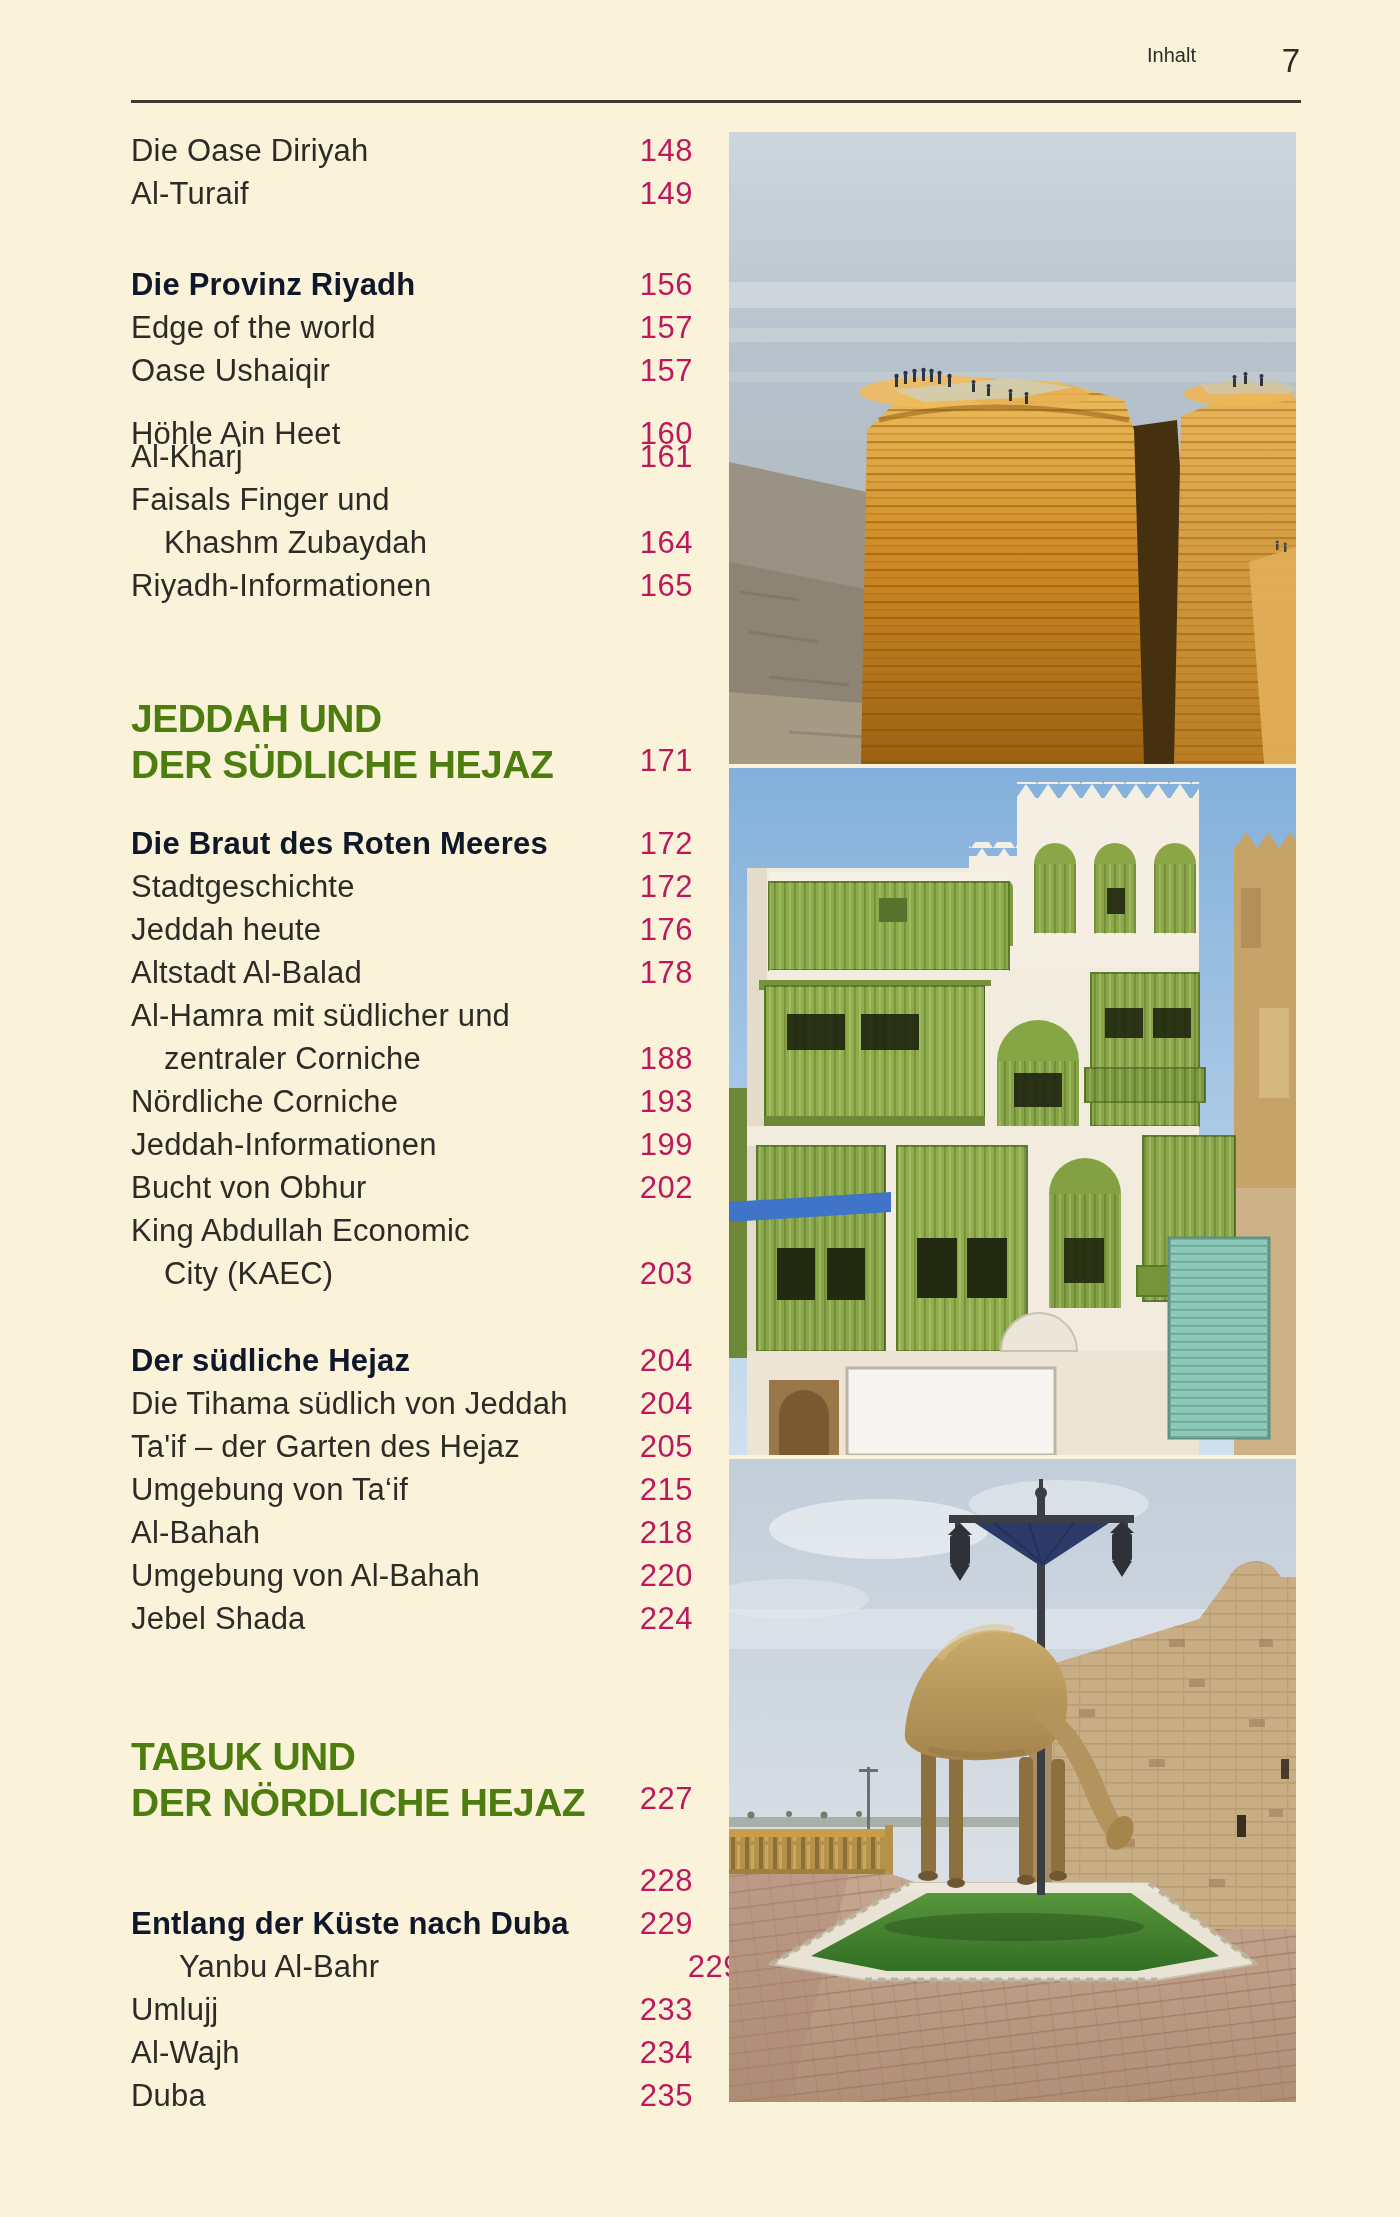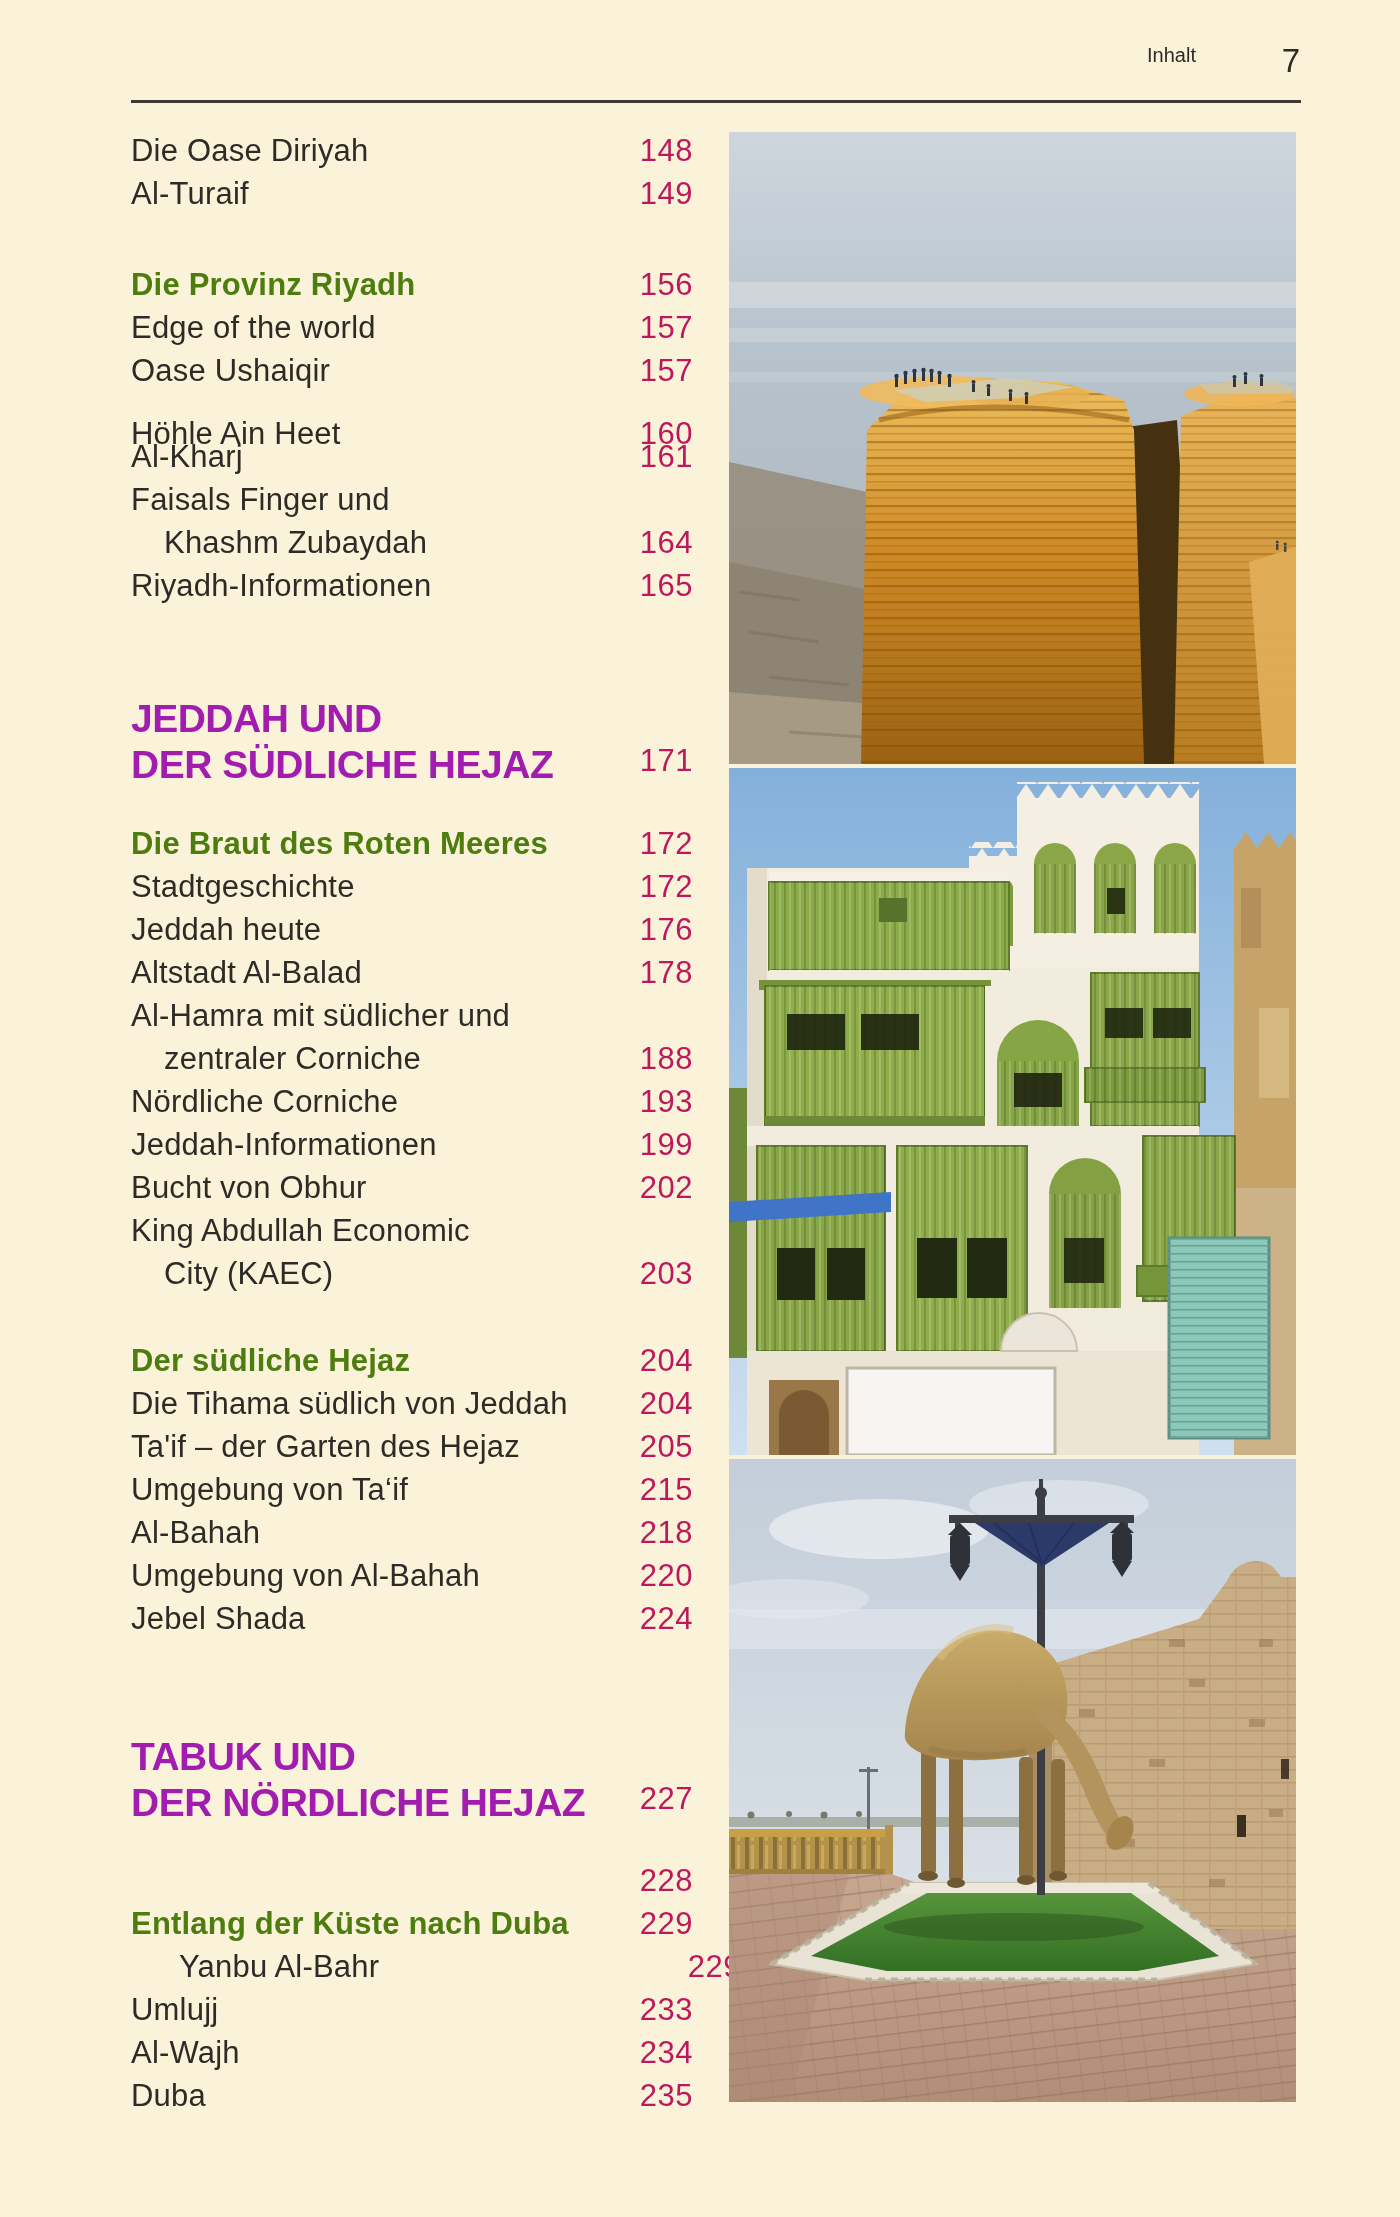--- a/index.html
+++ b/index.html
@@ -12,22 +12,22 @@
   }
   
   .h-label{position:absolute;top:44px;right:204px;font-size:20px;color:#2e2b27;}
   .h-num{position:absolute;top:42px;right:100px;font-size:33px;color:#2e2b27;}
   .rule{position:absolute;left:131px;top:100px;width:1170px;height:3px;background:#3e3a33;}
   
   .row{position:absolute;left:131px;width:562px;height:46px;color:#2e2b27;
        font-size:31px;letter-spacing:.2px;white-space:nowrap;}
   .row .num{position:absolute;right:0;top:0;font-weight:normal;color:#be185d;
             font-size:31px;letter-spacing:.5px;}
-  .row.chapter .label{color:#4d7c0f;font-weight:bold;text-align:right;}
-  .row.part .label{color:#a21caf;font-weight:bold;font-size:39px;letter-spacing:-.5px;}
+  .row.chapter .label{color:#0f172a;font-weight:bold;text-align:right;}
+  .row.part .label{color:#4d7c0f;font-weight:bold;font-size:39px;letter-spacing:-.5px;}
   .row.indent .label{margin-left:33px;}
   
   figure.photo{position:absolute;left:729px;margin:0;padding:0;}
   figure.photo svg{display:block;width:100%;height:100%;}
   #photo1{top:132px;width:567px;height:632px;}
   #photo2{top:768px;width:567px;height:687px;}
   #photo3{top:1459px;width:567px;height:643px;}
 </style>
 </head>
 <body>

